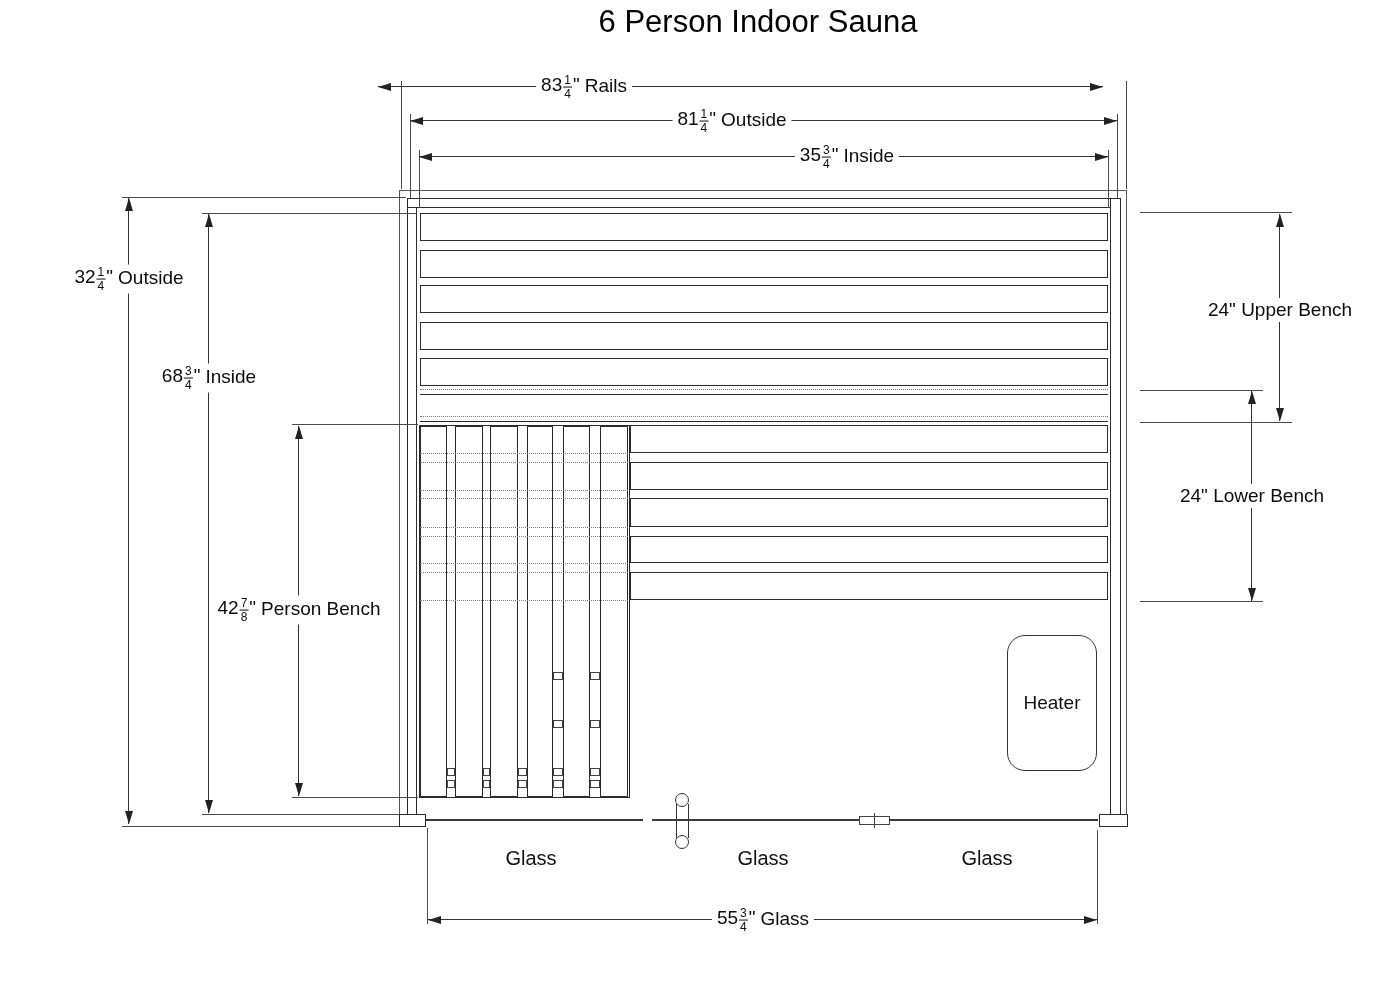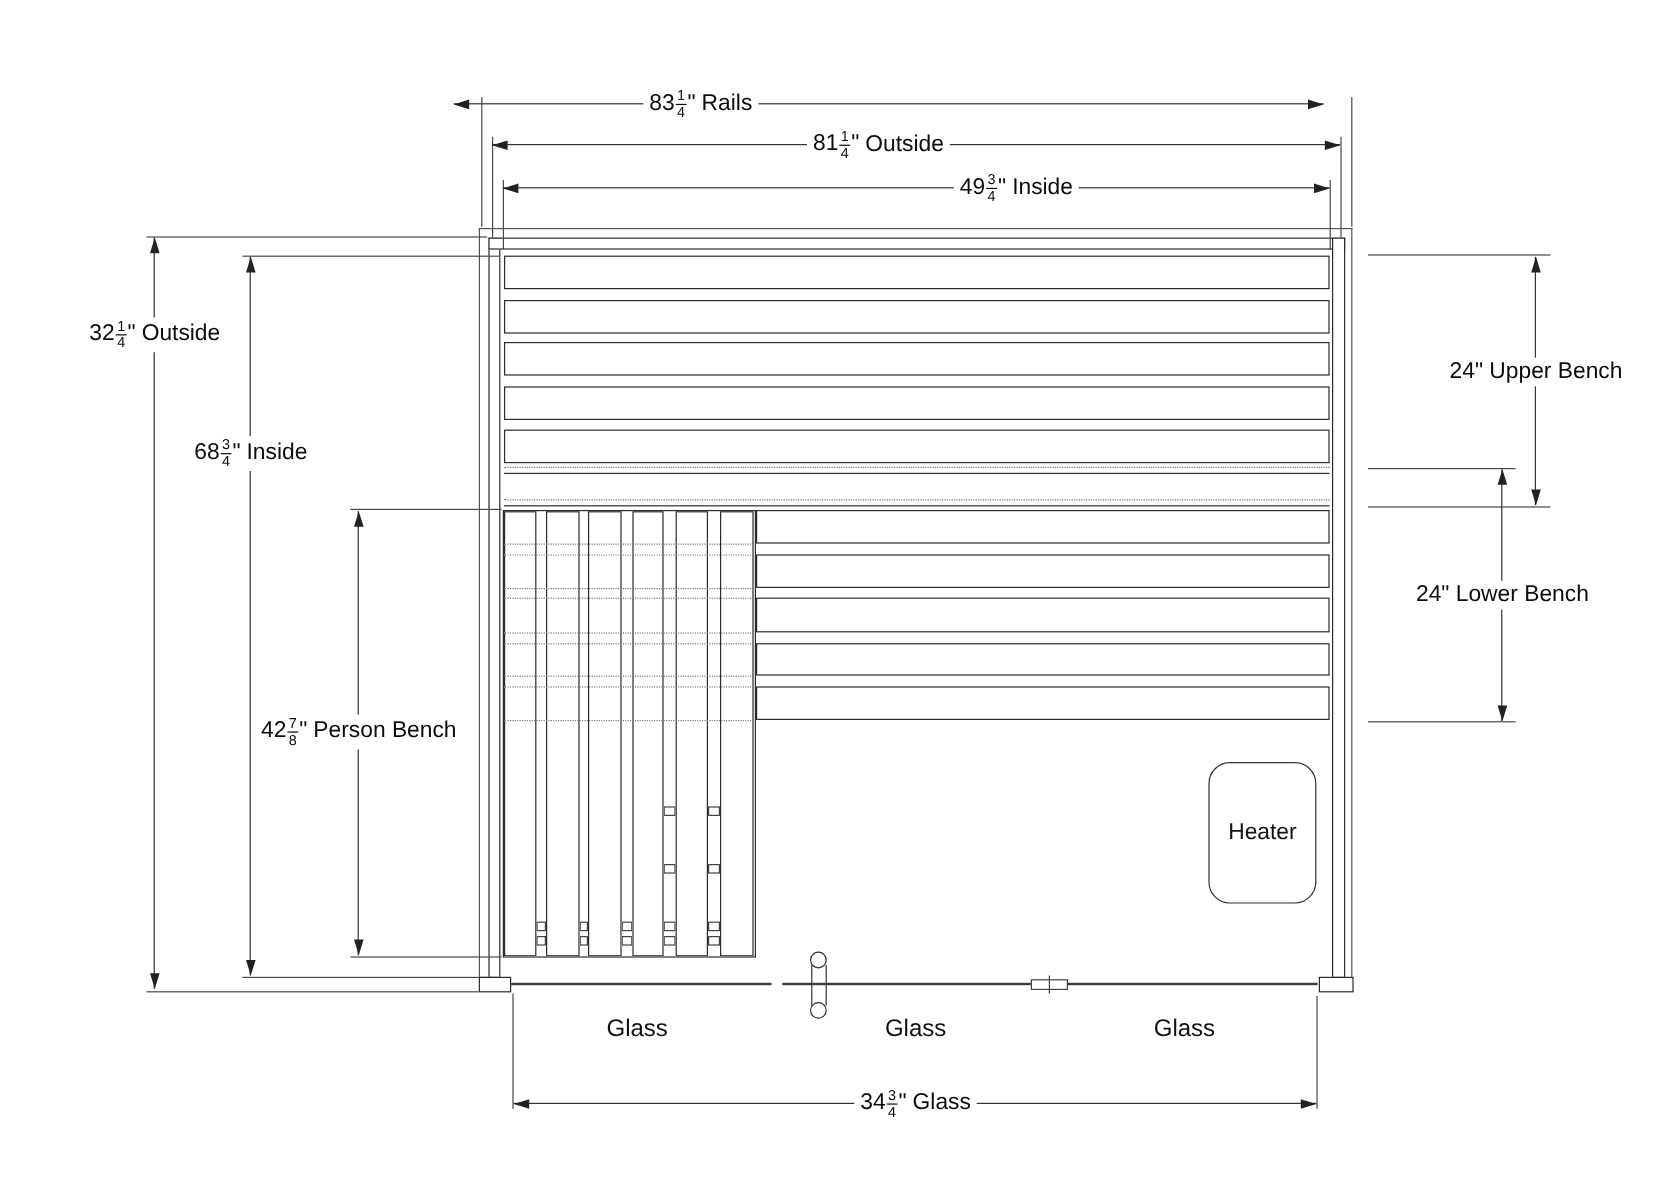--- a/index.html
+++ b/index.html
@@ -40,20 +40,21 @@
   .fr .d{display:block;}
   .wd{margin-left:5px;}
   .biglab{position:absolute;transform:translate(-50%,-50%);font-size:20px;white-space:nowrap;z-index:10;}
   .title{position:absolute;transform:translateX(-50%);font-size:31px;color:#000;white-space:nowrap;}
 </style>
 </head>
 <body>
 
 <div id="canvas">
 
+  <div class="title" style="left:758px;top:4px;">6 Person Indoor Sauna</div>
 
   <div class="rail" style="left:399px;top:190px;width:1px;height:625px;"></div>
   <div class="rail" style="left:399px;top:190px;width:728px;height:1px;"></div>
   <div class="rail" style="left:1126px;top:190px;width:1px;height:625px;"></div>
 
   <div class="wall" style="left:407px;top:198px;width:10px;height:617px;"></div>
   <div class="wall" style="left:407px;top:198px;width:714px;height:10px;"></div>
   <div class="wall" style="left:1110px;top:198px;width:11px;height:617px;"></div>
 
   <div class="post" style="left:399px;top:814px;width:27px;height:13px;"></div>
@@ -101,21 +102,21 @@
   <div class="gapbar" style="left:483px;top:768px;width:7px;height:8px;"></div>
   <div class="gapbar" style="left:518px;top:768px;width:9px;height:8px;"></div>
   <div class="gapbar" style="left:553px;top:768px;width:10px;height:8px;"></div>
   <div class="gapbar" style="left:590px;top:768px;width:10px;height:8px;"></div>
   <div class="gapbar" style="left:447px;top:780px;width:8px;height:8px;"></div>
   <div class="gapbar" style="left:483px;top:780px;width:7px;height:8px;"></div>
   <div class="gapbar" style="left:518px;top:780px;width:9px;height:8px;"></div>
   <div class="gapbar" style="left:553px;top:780px;width:10px;height:8px;"></div>
   <div class="gapbar" style="left:590px;top:780px;width:10px;height:8px;"></div>
 
-  <div class="heater" style="left:1007px;top:635px;width:90px;height:118px;">
+  <div class="heater" style="left:1007px;top:635px;width:90px;height:136px;">
     <span>Heater</span>
   </div>
 
   <div class="glassline" style="left:426px;top:819px;width:217px;"></div>
   <div class="glassline" style="left:652px;top:819px;width:446px;"></div>
   <div class="handlebar" style="left:676px;top:804px;width:13px;height:34px;"></div>
   <div class="knob" style="left:675px;top:793px;"></div>
   <div class="knob" style="left:675px;top:835px;"></div>
   <div class="latch" style="left:859px;top:816px;width:31px;height:9px;"></div>
   <div class="latchdiv" style="left:874px;top:813px;height:15px;"></div>
@@ -151,21 +152,21 @@
 
   <div class="dimh" style="left:410px;top:120px;width:707px;">
     <i class="ah-l"></i>
     <i class="ah-r"></i>
     <span class="dlab" style="left:322px;"><span>81</span><span class="fr"><span class="n">1</span><span class="d">4</span></span><span>"</span><span class="wd">Outside</span></span>
   </div>
 
   <div class="dimh" style="left:419px;top:156px;width:689px;">
     <i class="ah-l"></i>
     <i class="ah-r"></i>
-    <span class="dlab" style="left:428px;"><span>49</span><span class="fr"><span class="n">3</span><span class="d">4</span></span><span>"</span><span class="wd">Inside</span></span>
+    <span class="dlab" style="left:428px;"><span>35</span><span class="fr"><span class="n">3</span><span class="d">4</span></span><span>"</span><span class="wd">Inside</span></span>
   </div>
 
   <div class="dimv" style="left:128px;top:198px;height:626px;">
     <i class="av-t"></i>
     <i class="av-b"></i>
     <span class="dlab" style="top:81px;"><span>32</span><span class="fr"><span class="n">1</span><span class="d">4</span></span><span>"</span><span class="wd">Outside</span></span>
   </div>
 
   <div class="dimv" style="left:208px;top:214px;height:599px;">
     <i class="av-t"></i>
@@ -187,16 +188,16 @@
 
   <div class="dimv" style="left:1251px;top:391px;height:210px;">
     <i class="av-t"></i>
     <i class="av-b"></i>
     <span class="dlab" style="top:105px;">24" Lower Bench</span>
   </div>
 
   <div class="dimh" style="left:428px;top:919px;width:669px;">
     <i class="ah-l"></i>
     <i class="ah-r"></i>
-    <span class="dlab" style="left:335px;"><span>34</span><span class="fr"><span class="n">3</span><span class="d">4</span></span><span>"</span><span class="wd">Glass</span></span>
+    <span class="dlab" style="left:335px;"><span>55</span><span class="fr"><span class="n">3</span><span class="d">4</span></span><span>"</span><span class="wd">Glass</span></span>
   </div>
 
 </div>
 
 </body></html>

